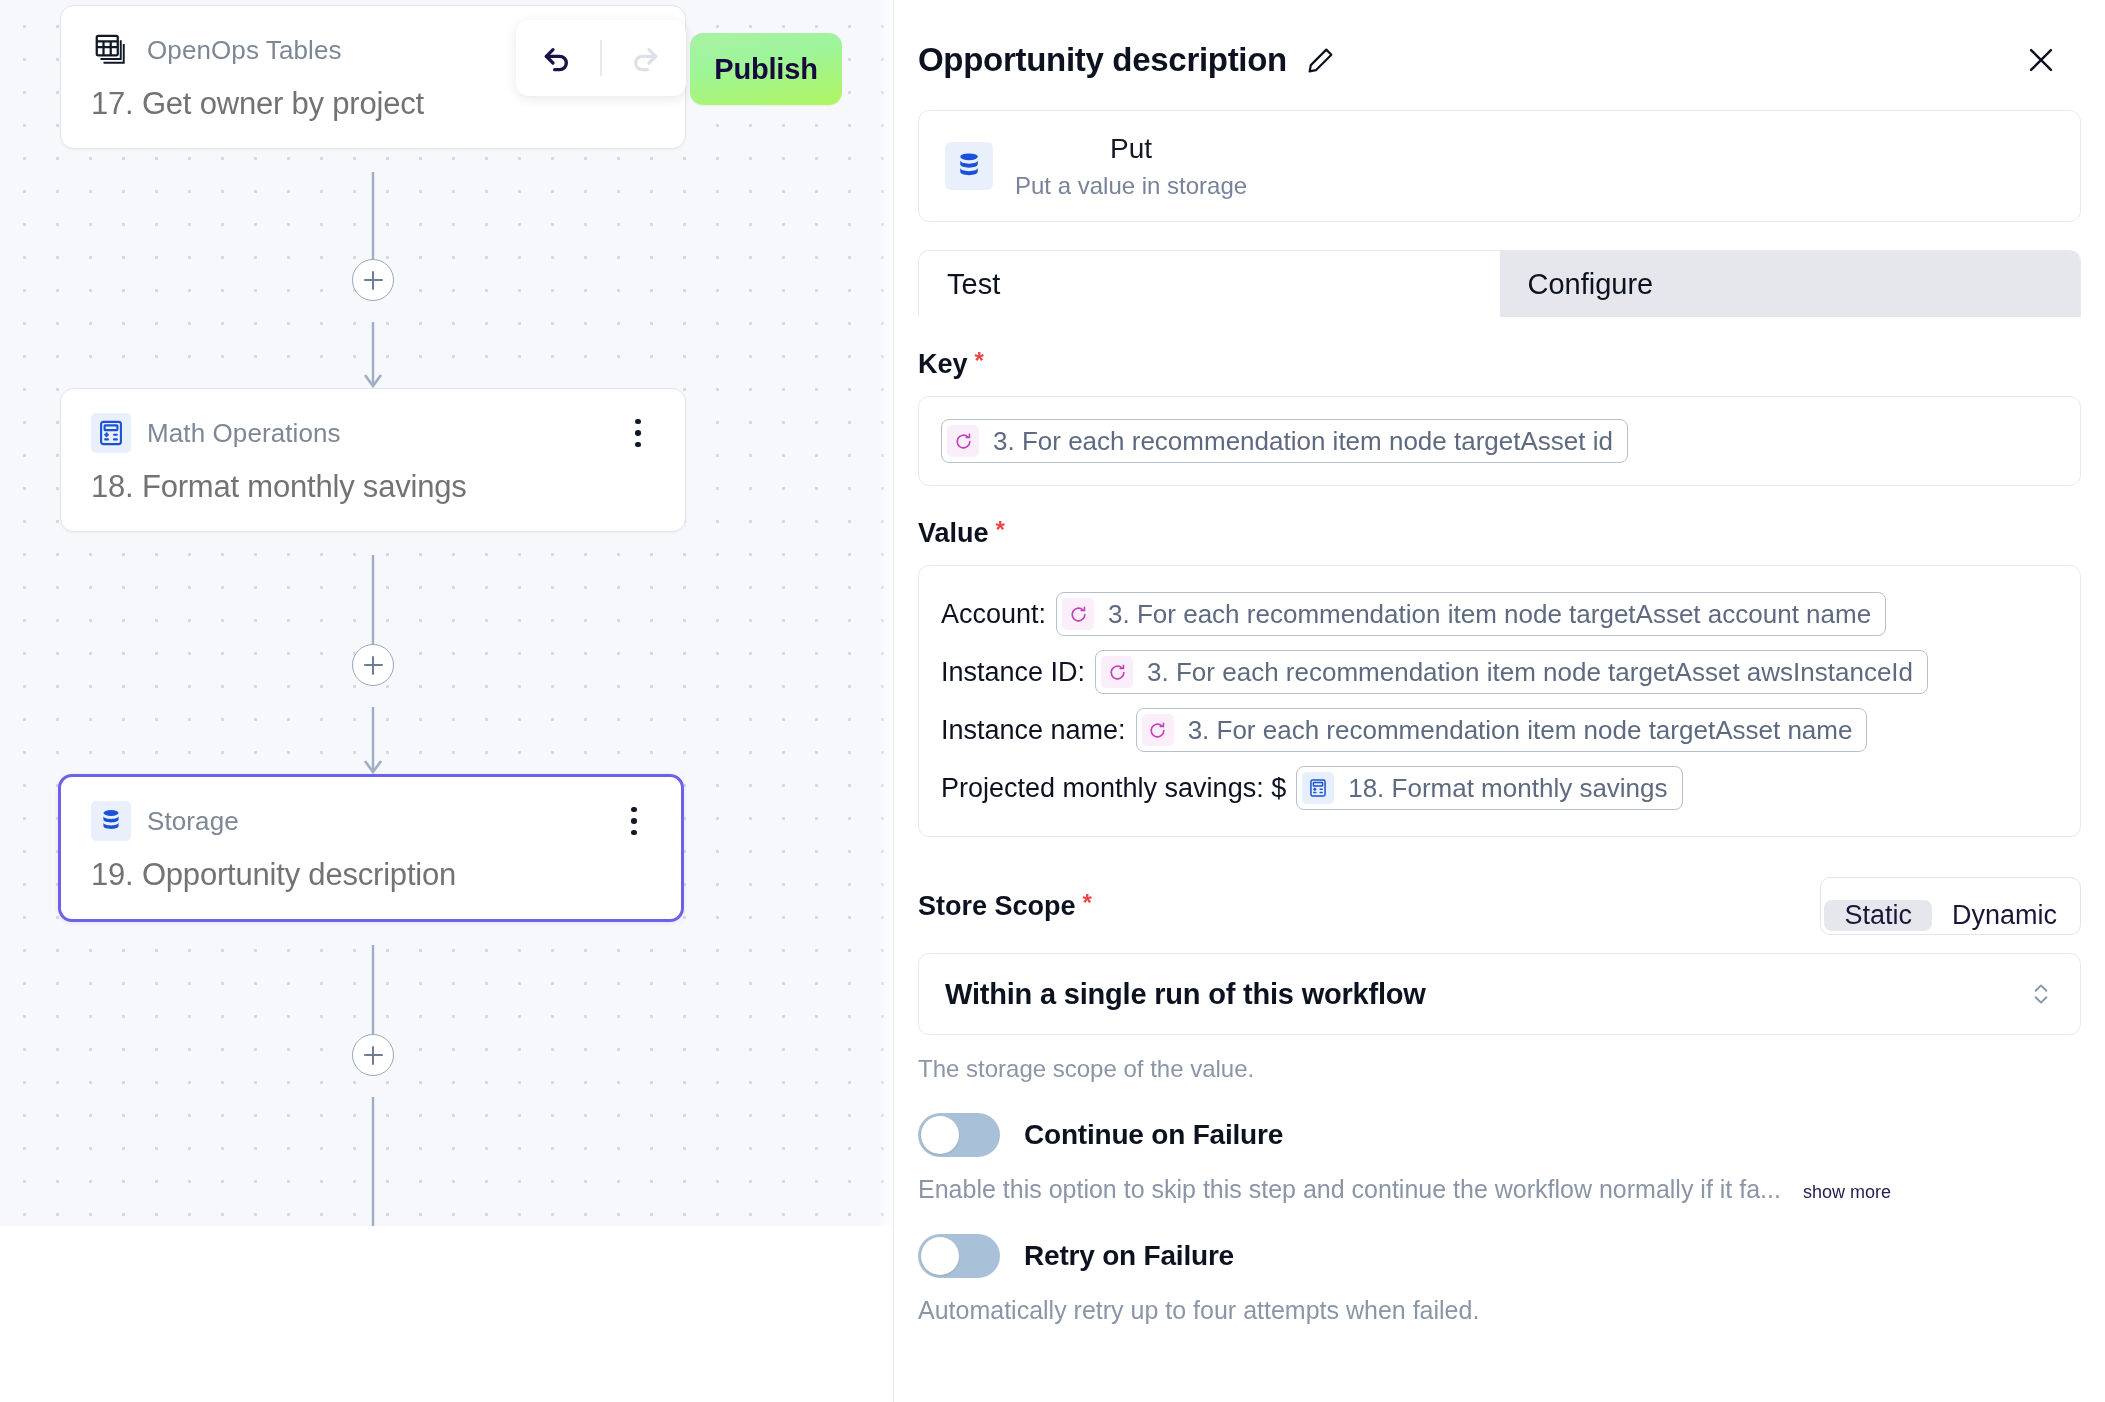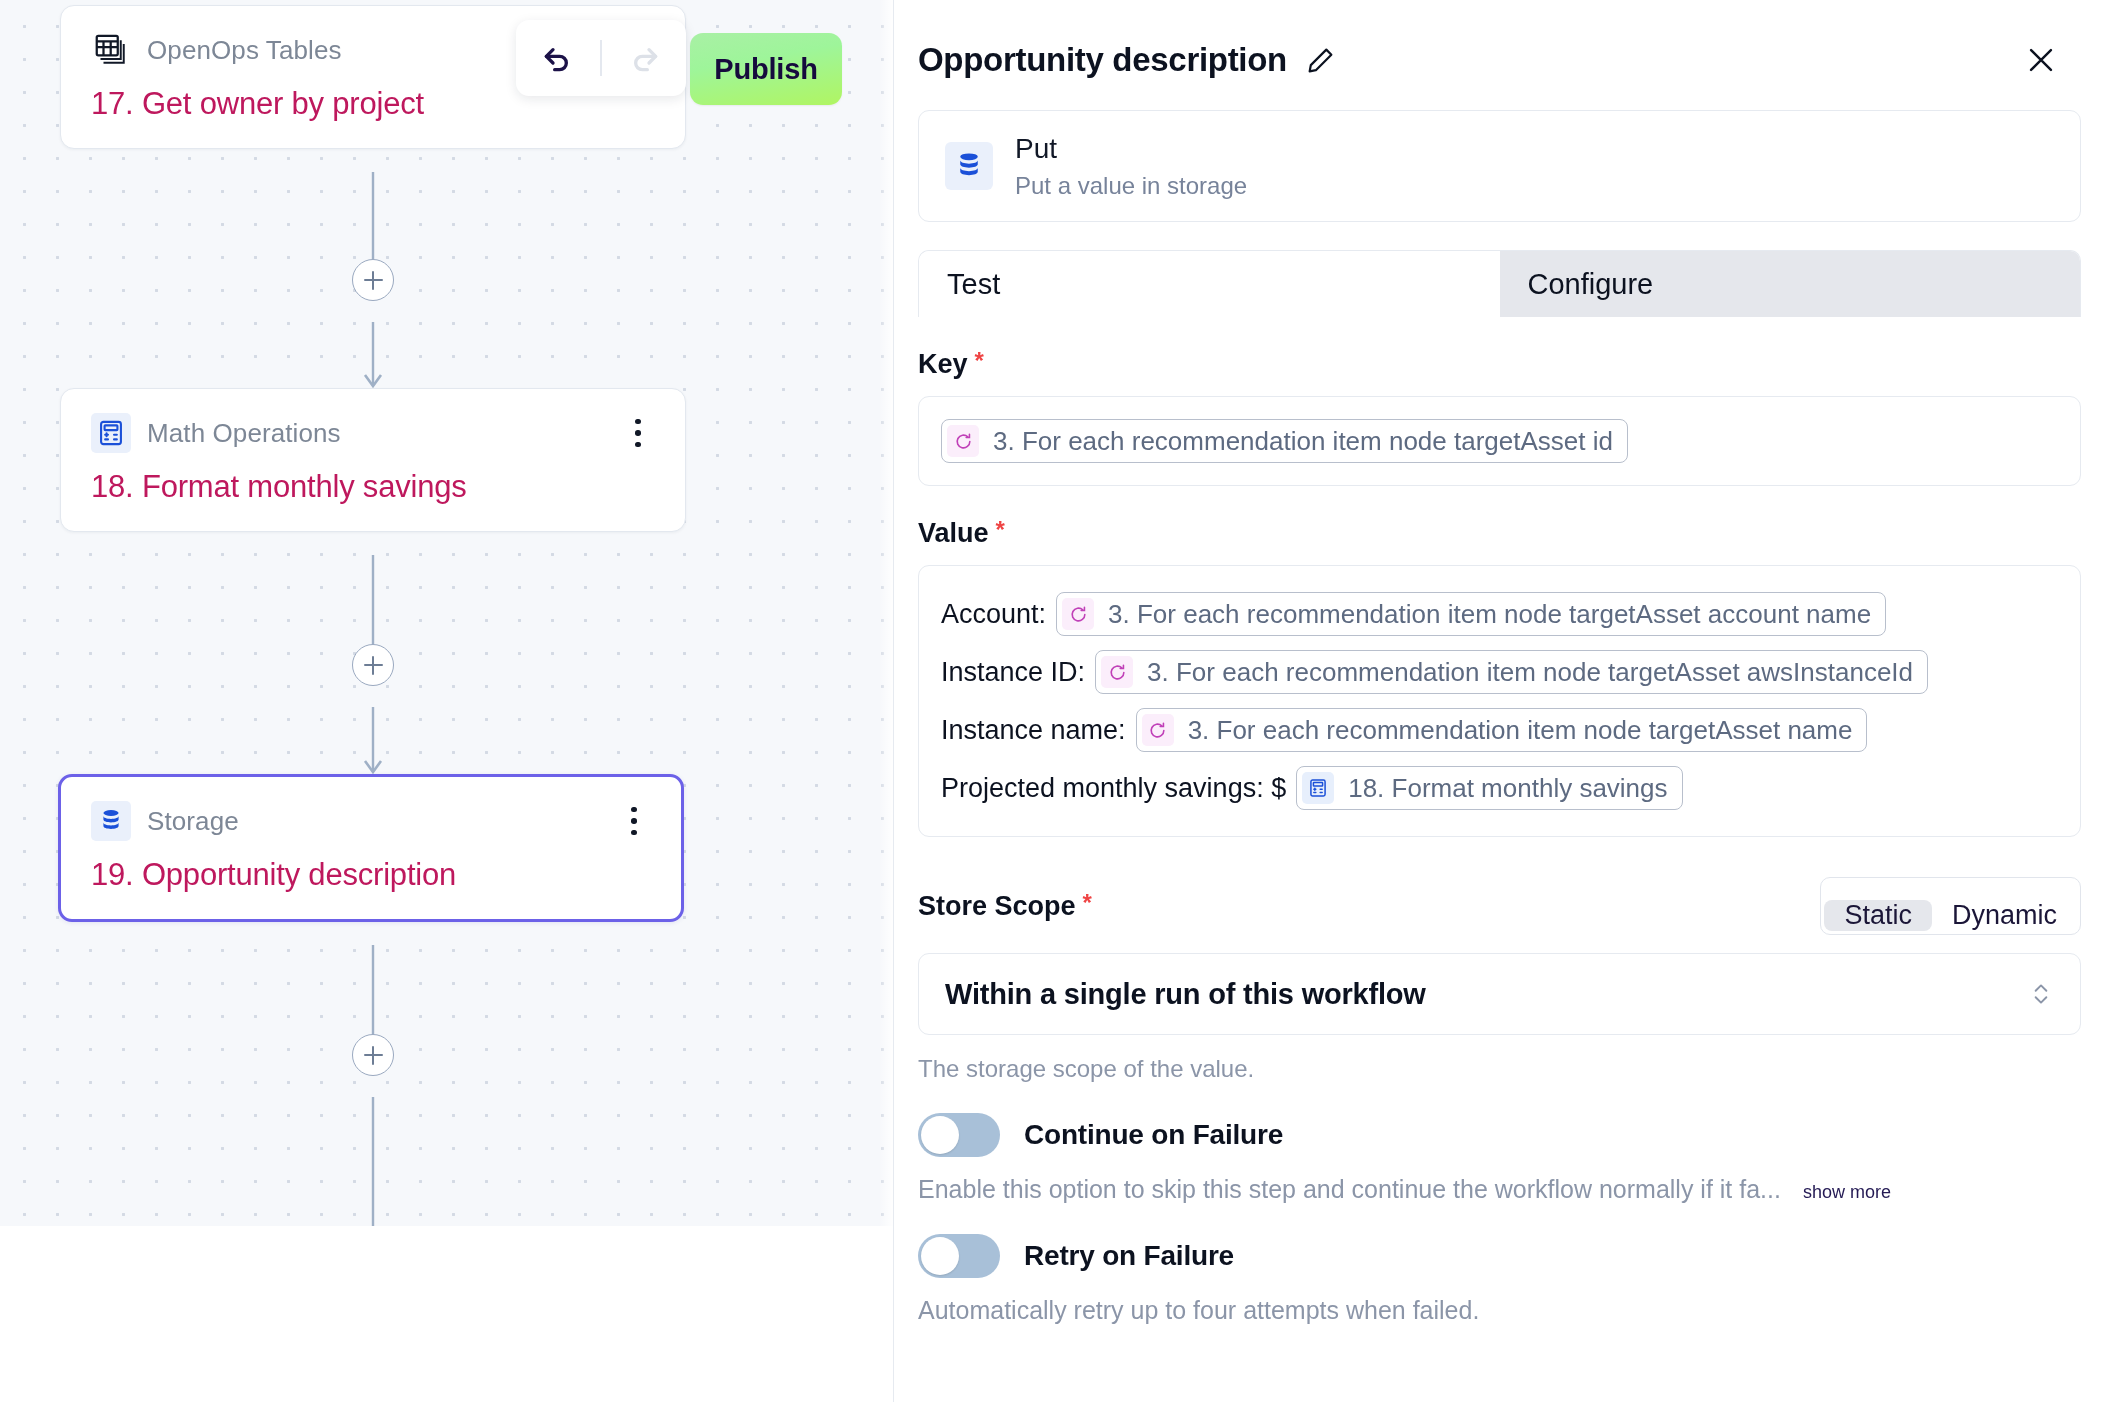--- a/index.html
+++ b/index.html
@@ -48,21 +48,21 @@
     flex: 0 0 40px;
   }
   .node-icon.tinted { background: #eaf0fb; border-radius: 5px; }
   .node-piece { font-size: 26px; color: #7d8796; margin-left: 16px; letter-spacing: 0.1px; }
   .node-menu {
     margin-left: auto; width: 34px; height: 40px;
     display: flex; flex-direction: column; align-items: center; justify-content: center; gap: 6px;
     cursor: pointer;
   }
   .node-menu i { display: block; width: 5.5px; height: 5.5px; border-radius: 50%; background: #111827; }
-  .node-title { font-size: 31px; color: #be185d; margin-top: 14px; letter-spacing: -0.2px; }
+  .node-title { font-size: 31px; color: #737373; margin-top: 14px; letter-spacing: -0.2px; }
 
   .plus-btn {
     position: absolute; width: 42px; height: 42px; border-radius: 50%;
     background: #ffffff; border: 1.6px solid #9aa9c0;
     display: flex; align-items: center; justify-content: center;
     z-index: 20; cursor: pointer;
   }
   .plus-btn::before, .plus-btn::after {
     content: ""; position: absolute; background: #6d7d95; border-radius: 1px;
   }
@@ -116,21 +116,21 @@
 
   #piece-card {
     margin: 28px 24px 0 24px;
     border: 1.5px solid #e6eaf0; border-radius: 11px;
     padding: 20px 26px; display: flex; align-items: center;
   }
   #piece-card .pc-icon {
     width: 48px; height: 48px; background: #eaf0fb; border-radius: 6px;
     display:flex; align-items:center; justify-content:center; flex: 0 0 48px;
   }
-  #piece-card .pc-text { margin-left: 22px; }
+  #piece-card .pc-text { margin-left: 22px; text-align: center; }
   .pc-name { font-size: 28px; color: #111827; line-height: 1.25; }
   .pc-desc { font-size: 24px; color: #77839a; line-height: 1.3; margin-top: 4px; }
 
   #tabs {
     display: flex; margin: 28px 24px 0 24px;
     border: 1.5px solid #e6eaf0; border-top-left-radius: 11px; border-top-right-radius: 11px;
     border-bottom: none; overflow: hidden;
   }
   .tab {
     flex: 1 1 0; height: 66px; display: flex; align-items: center;

